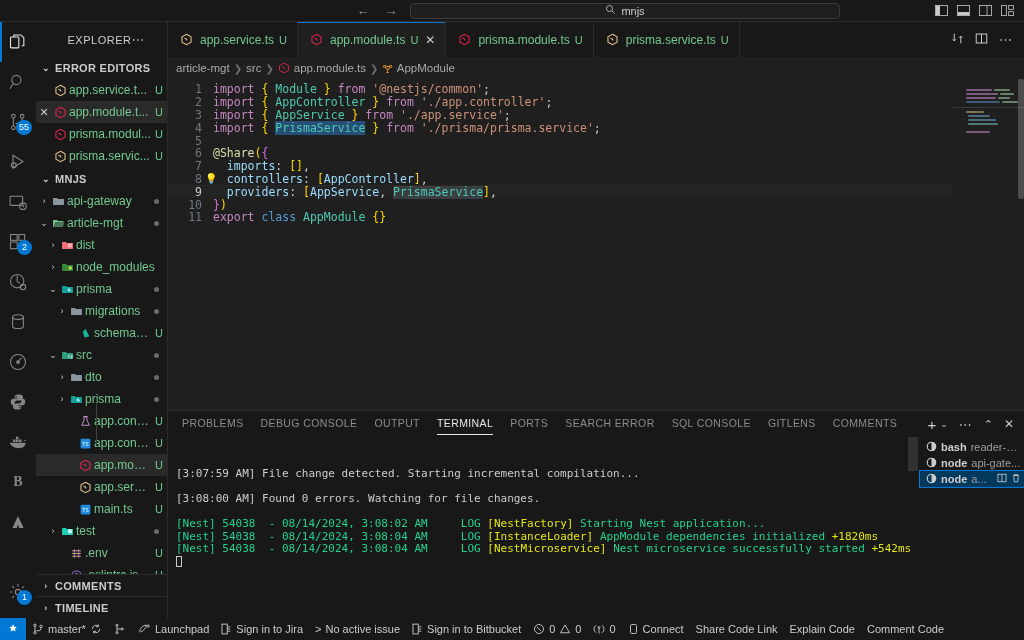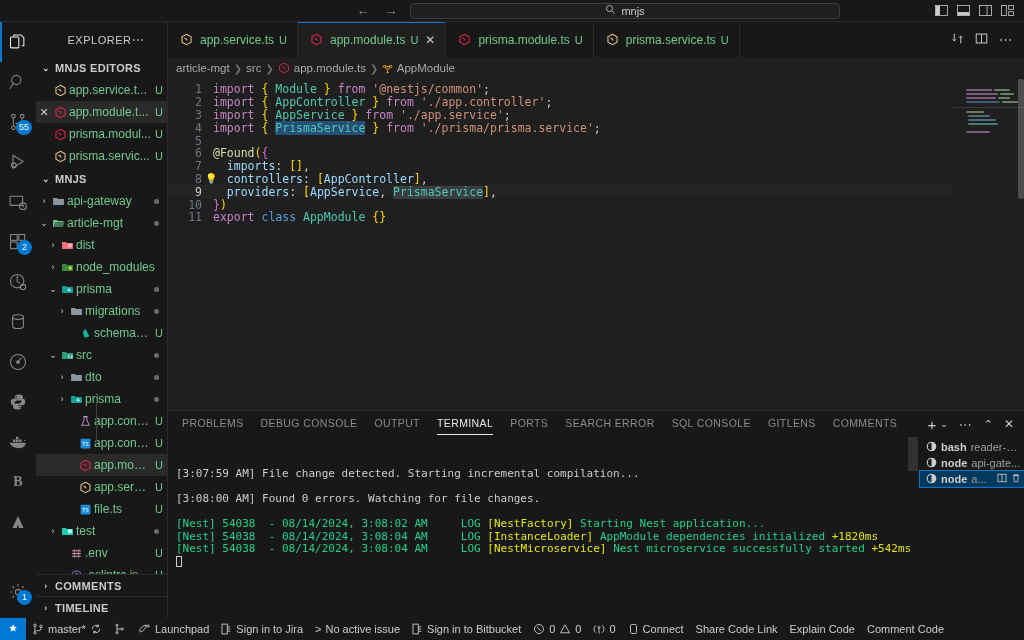--- a/index.html
+++ b/index.html
@@ -344,21 +344,21 @@
     </div>
 
     <div class="sidebar">
       <div class="sb-header">
         <span>EXPLORER</span>
         <span class="sb-dots">⋯</span>
       </div>
 
       <div class="section-head">
         <span class="chev">⌄</span>
-        <span>MNJS EDITORS</span>
+        <span>ERROR EDITORS</span>
       </div>
       <div class="open-editors-list" id="open-editors-list">
           <div class="row">
             <span class="spacer16"></span>
             <span class="ico">
               <svg width="13" height="13" viewBox="0 0 24 24">
                 <path d="M12 2.4l8.4 4.8v9.6L12 21.6 3.6 16.8V7.2z" fill="none" stroke="#e2c08d" stroke-width="2"></path>
                 <path d="M8 9.6c2.8 0 4.7 1.7 4.7 4.2" fill="none" stroke="#e2c08d" stroke-width="2"></path>
               </svg>
             </span>
@@ -572,21 +572,21 @@
             </div>
             <div class="row">
               <span style="display:inline-block;width:29px;flex:0 0 29px;"></span>
               <span class="chev"></span>
               <span class="ico">
                 <svg width="13" height="13" viewBox="0 0 24 24">
                   <rect x="3" y="3" width="18" height="18" rx="2" fill="#1f8ce0"></rect>
                   <text x="6" y="17" font-size="10" fill="#fff" font-family="monospace">TS</text>
                 </svg>
               </span>
-              <span class="rname fname-green">file.ts</span>
+              <span class="rname fname-green">main.ts</span>
               <span class="rbadge">U</span>
             </div>
             <div class="row">
               <span style="display:inline-block;width:11px;flex:0 0 11px;"></span>
               <span class="chev">›</span>
               <span class="ico">
                 <svg width="13" height="13" viewBox="0 0 24 24">
                   <path d="M2 5.5h7l1.8 2H22v11H2z" fill="#1ecfb5"></path>
                   <rect x="13" y="8" width="7" height="7" fill="#c8fff6"></rect>
                 </svg>
@@ -714,21 +714,21 @@
       </div>
 
       <div class="editor-body">
         <div class="code-wrap">
           <div id="code-lines" style="padding-top:4px;">
               <div class="cline"><span class="lnum">1</span><span class="ctext"><span class="t-kw">import </span><span class="t-brace1">{ </span><span class="t-cls">Module</span><span class="t-brace1"> } </span><span class="t-kw">from </span><span class="t-str">'@nestjs/common'</span><span class="t-punc">;</span></span></div>
               <div class="cline"><span class="lnum">2</span><span class="ctext"><span class="t-kw">import </span><span class="t-brace1">{ </span><span class="t-cls">AppController</span><span class="t-brace1"> } </span><span class="t-kw">from </span><span class="t-str">'./app.controller'</span><span class="t-punc">;</span></span></div>
               <div class="cline"><span class="lnum">3</span><span class="ctext"><span class="t-kw">import </span><span class="t-brace1">{ </span><span class="t-cls">AppService</span><span class="t-brace1"> } </span><span class="t-kw">from </span><span class="t-str">'./app.service'</span><span class="t-punc">;</span></span></div>
               <div class="cline"><span class="lnum">4</span><span class="ctext"><span class="t-kw">import </span><span class="t-brace1">{ </span><span class="t-cls sel-blue">PrismaService</span><span class="t-brace1"> } </span><span class="t-kw">from </span><span class="t-str">'./prisma/prisma.service'</span><span class="t-punc">;</span></span></div>
               <div class="cline"><span class="lnum">5</span><span class="ctext"></span></div>
-              <div class="cline"><span class="lnum">6</span><span class="ctext"><span class="t-dec">@Found</span><span class="t-brace1">(</span><span class="t-brace2">{</span></span></div>
+              <div class="cline"><span class="lnum">6</span><span class="ctext"><span class="t-dec">@Share</span><span class="t-brace1">(</span><span class="t-brace2">{</span></span></div>
               <div class="cline"><span class="lnum">7</span><span class="ctext"><span class="t-prop">  imports</span><span class="t-punc">: </span><span class="t-brace1">[]</span><span class="t-punc">,</span></span></div>
               <div class="cline"><span class="lnum">8</span><span class="ctext"><span class="t-prop">  controllers</span><span class="t-punc">: </span><span class="t-brace1">[</span><span class="t-prop">AppController</span><span class="t-brace1">]</span><span class="t-punc">,</span></span><span class="bulb">💡</span></div>
               <div class="cline cur"><span class="lnum">9</span><span class="ctext"><span class="t-prop">  providers</span><span class="t-punc">: </span><span class="t-brace1">[</span><span class="t-prop">AppService</span><span class="t-punc">, </span><span class="t-cls sel-grey">PrismaService</span><span class="t-brace1">]</span><span class="t-punc">,</span></span></div>
               <div class="cline"><span class="lnum">10</span><span class="ctext"><span class="t-brace2">}</span><span class="t-brace1">)</span></span></div>
               <div class="cline"><span class="lnum">11</span><span class="ctext"><span class="t-kw">export </span><span class="t-kw2">class </span><span class="t-cls">AppModule </span><span class="t-brace1">{}</span></span></div>
             </div>
         </div>
         <div class="minimap">
           <div class="mm-line" style="left:14px; top:10px; width:26px; background:#7a5b7d;"></div>
           <div class="mm-line" style="left:42px; top:10px; width:16px; background:#6a7f6a;"></div>

